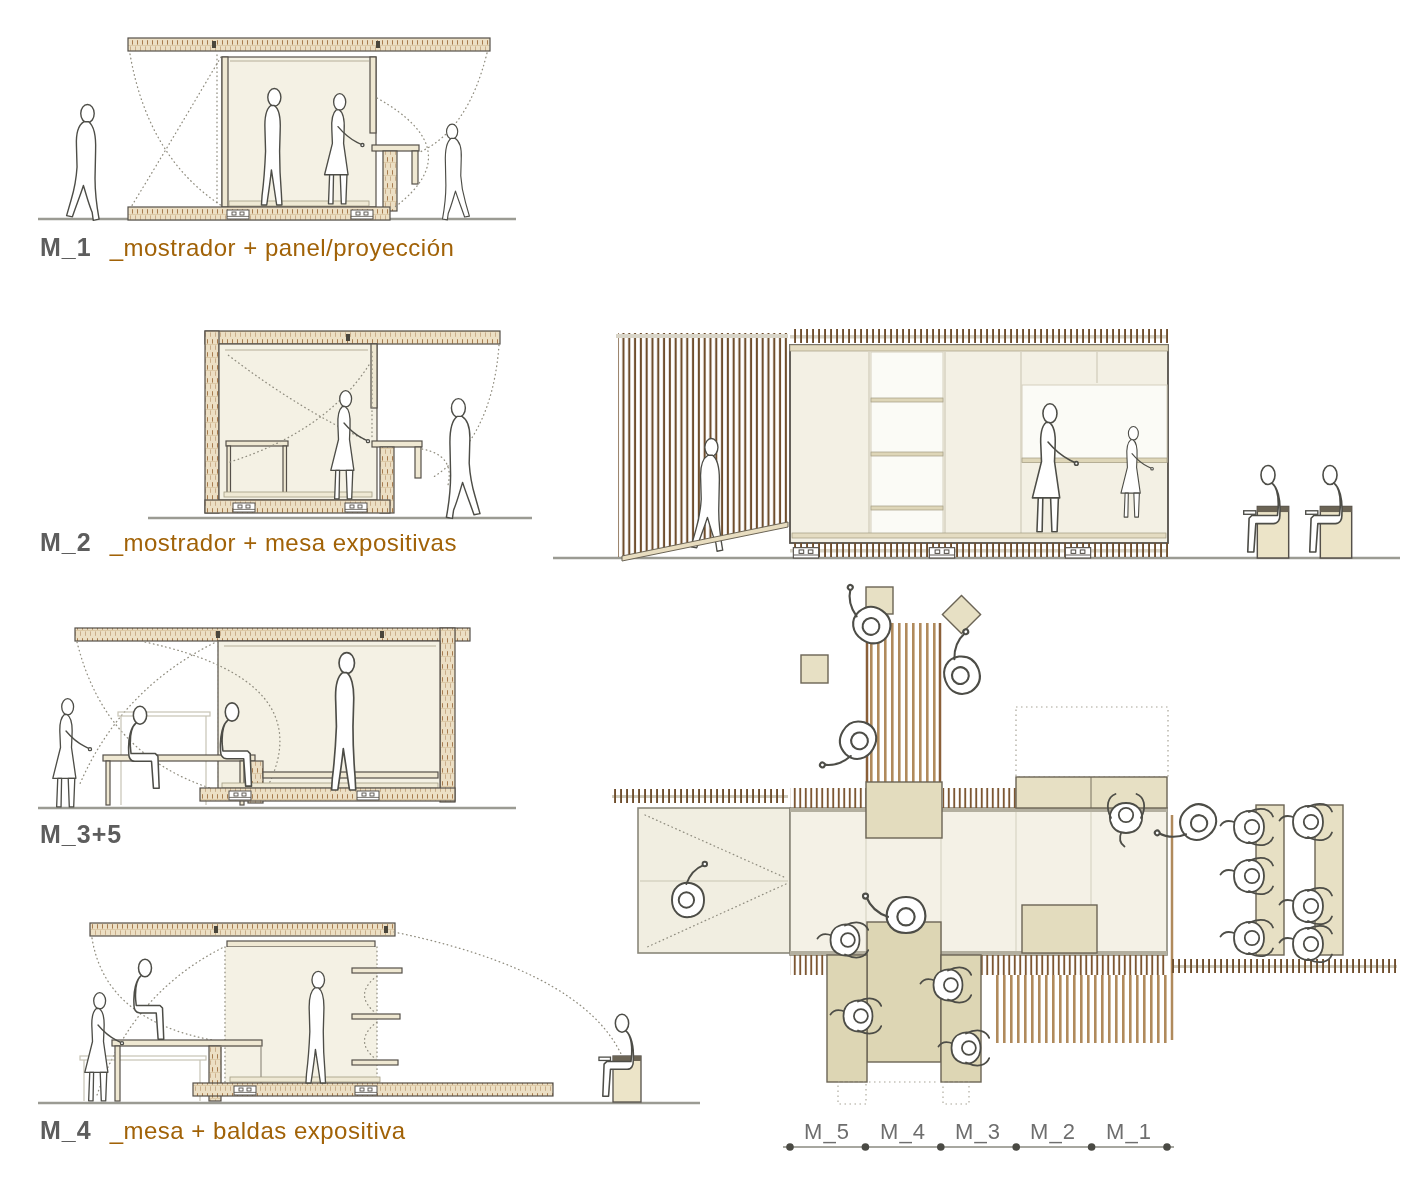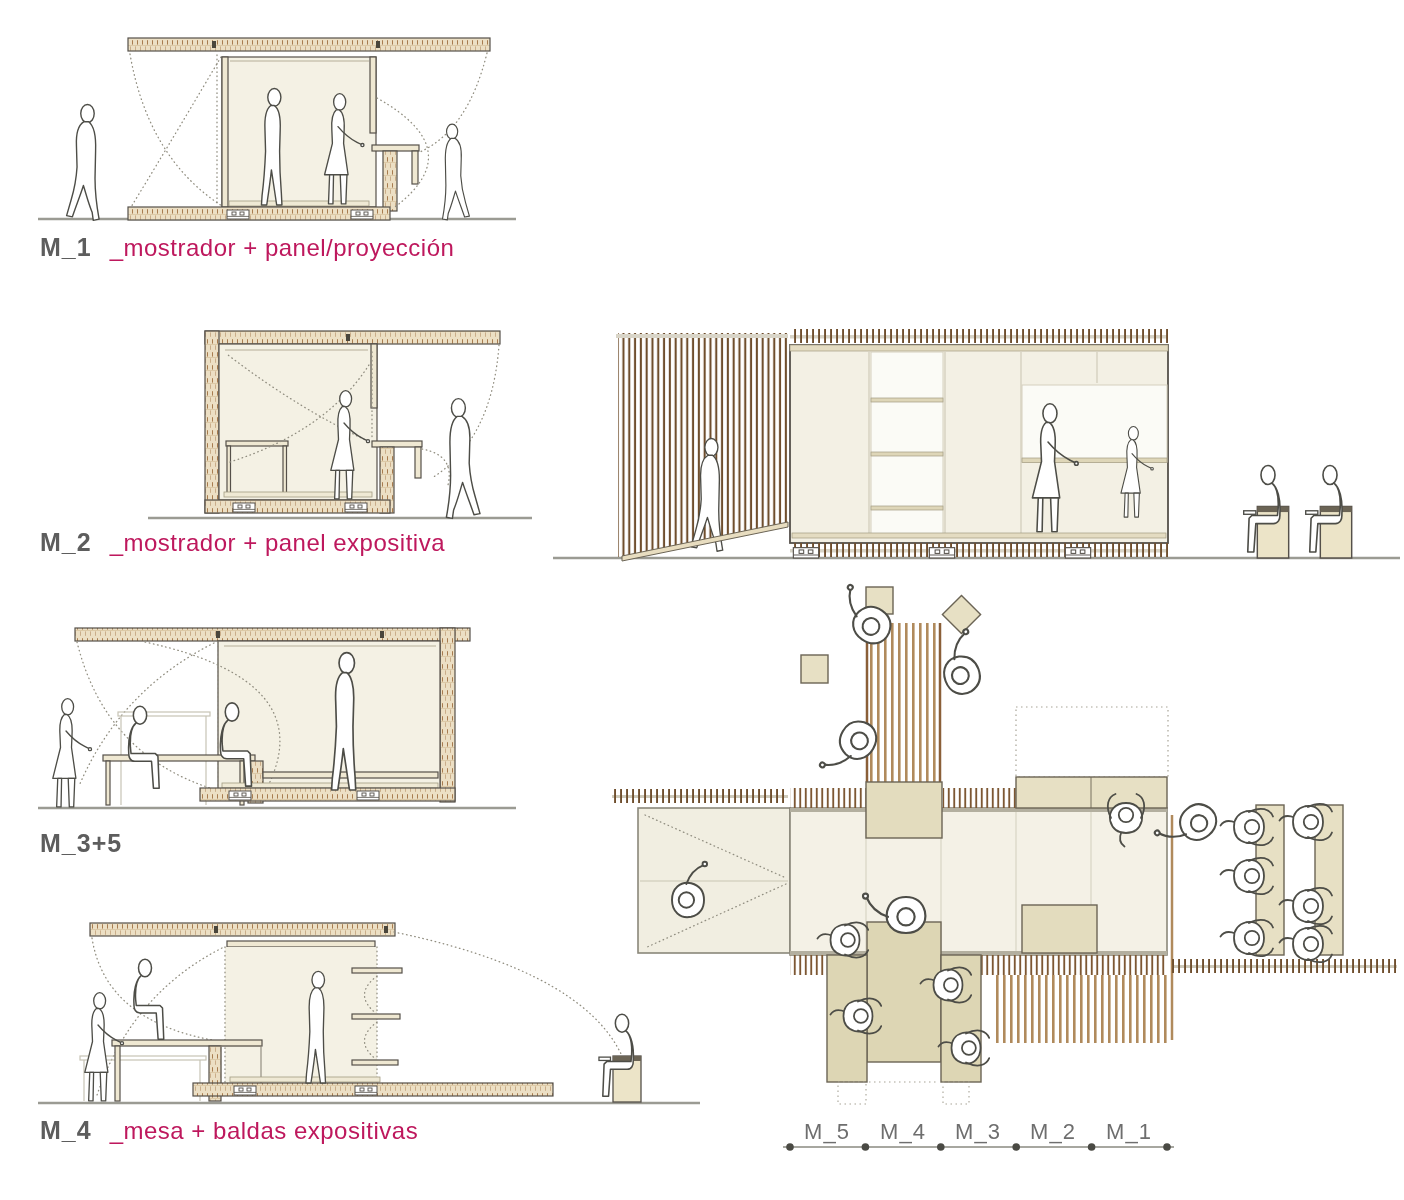--- a/index.html
+++ b/index.html
@@ -1,21 +1,21 @@
 <!DOCTYPE html>
 <html><head>
 <meta charset="utf-8">
 <style>
   html,body{margin:0;padding:0;background:#ffffff;}
   #stage{position:relative;width:1404px;height:1200px;background:#ffffff;overflow:hidden;
          font-family:"Liberation Sans",sans-serif;}
   svg{position:absolute;left:0;top:0;}
   .sec-label{position:absolute;display:flex;align-items:baseline;gap:18px;white-space:nowrap;}
   .sec-code{font-size:25px;font-weight:bold;color:#5d5d5d;letter-spacing:1px;}
-  .sec-desc{font-size:24px;font-weight:normal;color:#be185d;letter-spacing:0.5px;}
+  .sec-desc{font-size:24px;font-weight:normal;color:#a16207;letter-spacing:0.5px;}
   .fig{fill:#ffffff;stroke:#4d4d47;stroke-width:1.2;stroke-linejoin:round;}
   .fig .arm{fill:none;stroke:#4d4d47;stroke-width:1.2;stroke-linecap:round;}
   .ghost{stroke:#c7c3b5 !important;}
   .ghost *{stroke:#c7c3b5 !important;}
   .slatfig{fill:#ffffff;stroke:#93907f;}
   .dot{fill:none;stroke:#918e80;stroke-width:1.3;stroke-dasharray:0.6 3.6;stroke-linecap:round;}
   .gline{stroke:#9b9b93;stroke-width:2.6;}
   .struct{stroke:#55504a;stroke-width:1.2;}
   .thinline{stroke:#b5ae98;stroke-width:1;}
 </style>
@@ -359,23 +359,23 @@
   </g>
 </g>
 </svg>
 
 <div class="sec-label" style="left:40px;top:233px;">
   <span class="sec-code">M_1</span>
   <span class="sec-desc">_mostrador + panel/proyección</span>
 </div>
 <div class="sec-label" style="left:40px;top:528px;">
   <span class="sec-code">M_2</span>
-  <span class="sec-desc">_mostrador + panel expositiva</span>
-</div>
-<div class="sec-label" style="left:40px;top:820px;margin-top:9px;">
+  <span class="sec-desc">_mostrador + mesa expositivas</span>
+</div>
+<div class="sec-label" style="left:40px;top:820px;">
   <span class="sec-code">M_3+5</span>
 </div>
 <div class="sec-label" style="left:40px;top:1116px;">
   <span class="sec-code">M_4</span>
-  <span class="sec-desc">_mesa + baldas expositivas</span>
+  <span class="sec-desc">_mesa + baldas expositiva</span>
 </div>
 
 </div>
 
 </body></html>

